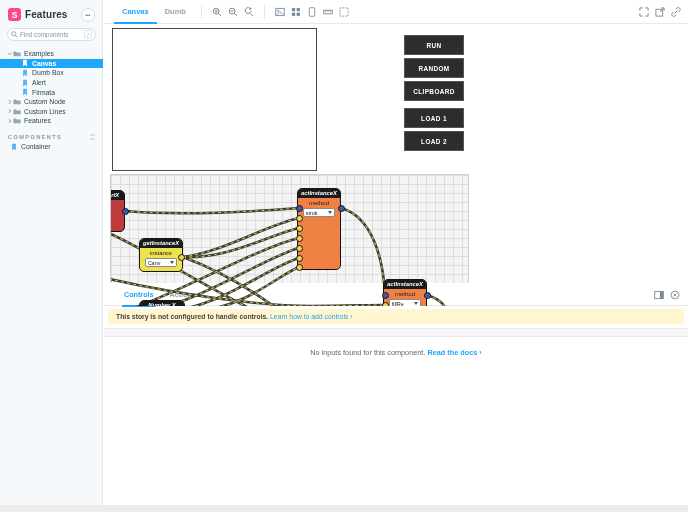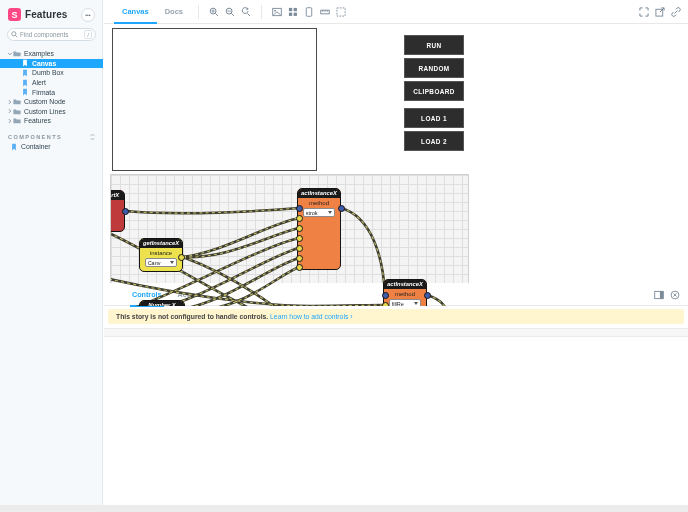--- a/index.html
+++ b/index.html
@@ -74,21 +74,21 @@
       font-size:5.5px;color:#222;display:flex;align-items:center;padding:0 2px;justify-content:space-between;}
   .dd i{width:0;height:0;border-left:2.5px solid transparent;border-right:2.5px solid transparent;
         border-top:3px solid #555;}
   .port{position:absolute;width:7px;height:7px;border-radius:50%;border:1.5px solid #17171a;z-index:3;}
   .port.blue{background:#3e5ca9;}
   .port.yellow{background:#e8d84b;}
 
   
   .addons{position:absolute;left:0;top:283px;right:0;bottom:0;background:#fff;}
   .addon-bar{position:relative;height:23px;border-bottom:1px solid #e8e8e8;
-             display:flex;align-items:center;padding-left:20px;}
+             display:flex;align-items:center;padding-left:12px;}
   .addon-tab{font-size:7.2px;font-weight:bold;color:#99a4ac;padding:0 8px;height:23px;
              display:flex;align-items:center;position:relative;cursor:pointer;}
   .addon-tab.active{color:#1ea7fd;}
   .addon-tab.active::after{content:"";position:absolute;left:6px;right:6px;bottom:-1px;height:2px;background:#1ea7fd;}
   .addon-right{position:absolute;right:5px;top:0;height:23px;display:flex;align-items:center;}
   .banner{margin:3px 4px 0;background:#fff5cf;border-radius:3px;padding:4px 8px;
           font-size:6.8px;color:#444;font-weight:bold;}
   .banner a{color:#1ea7fd;font-weight:normal;text-decoration:none;cursor:pointer;}
   .gray-band{margin-top:4px;height:9px;background:#f7f7f7;border-top:1px solid #ebebeb;border-bottom:1px solid #ebebeb;}
   .empty-msg{margin-top:11px;text-align:center;font-size:7.3px;color:#666;}
@@ -217,21 +217,21 @@
           </span>
         <span>Container</span>
       </div>
     </div>
   </div>
 
   <div class="main">
 
     <div class="toolbar">
       <div class="tab active">Canvas</div>
-      <div class="tab">Docs</div>
+      <div class="tab">Dumb</div>
       <div class="vdiv"></div>
       <div class="tbtn">
         <svg class="ic" width="10" height="10" viewBox="0 0 11 11">
           <circle cx="4.5" cy="4.5" r="3.2" fill="none" stroke="#7a8a99" stroke-width="1.1"></circle>
           <line x1="7" y1="7" x2="9.8" y2="9.8" stroke="#7a8a99" stroke-width="1.1"></line>
           <line x1="2.8" y1="4.5" x2="6.2" y2="4.5" stroke="#7a8a99" stroke-width="1"></line>
           <line x1="4.5" y1="2.8" x2="4.5" y2="6.2" stroke="#7a8a99" stroke-width="1"></line>
         </svg>
       </div>
       <div class="tbtn">
@@ -422,17 +422,21 @@
         </div>
       </div>
 
       <div class="banner">
         <span>This story is not configured to handle controls.</span>
         <a>Learn how to add controls ›</a>
       </div>
 
       <div class="gray-band"></div>
 
+      <div class="empty-msg">
+        <span>No inputs found for this component.</span>
+        <a>Read the docs ›</a>
+      </div>
     </div>
   </div>
 
   <div class="footer-strip"></div>
 </div>
 
 </body></html>

